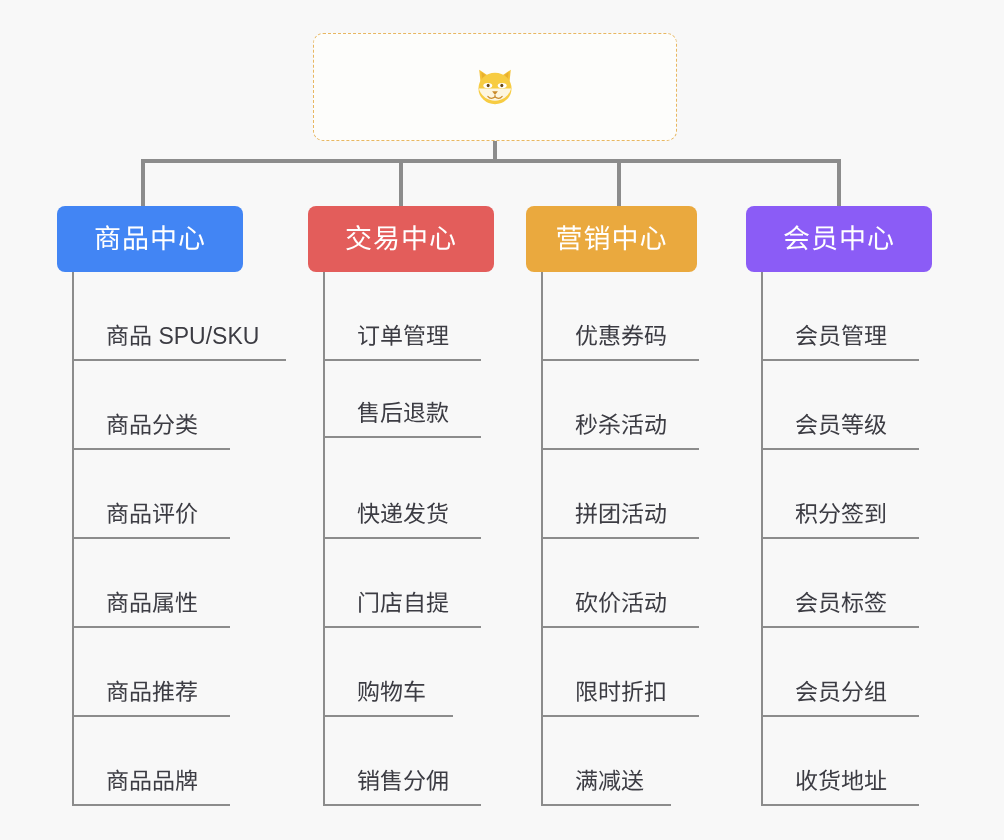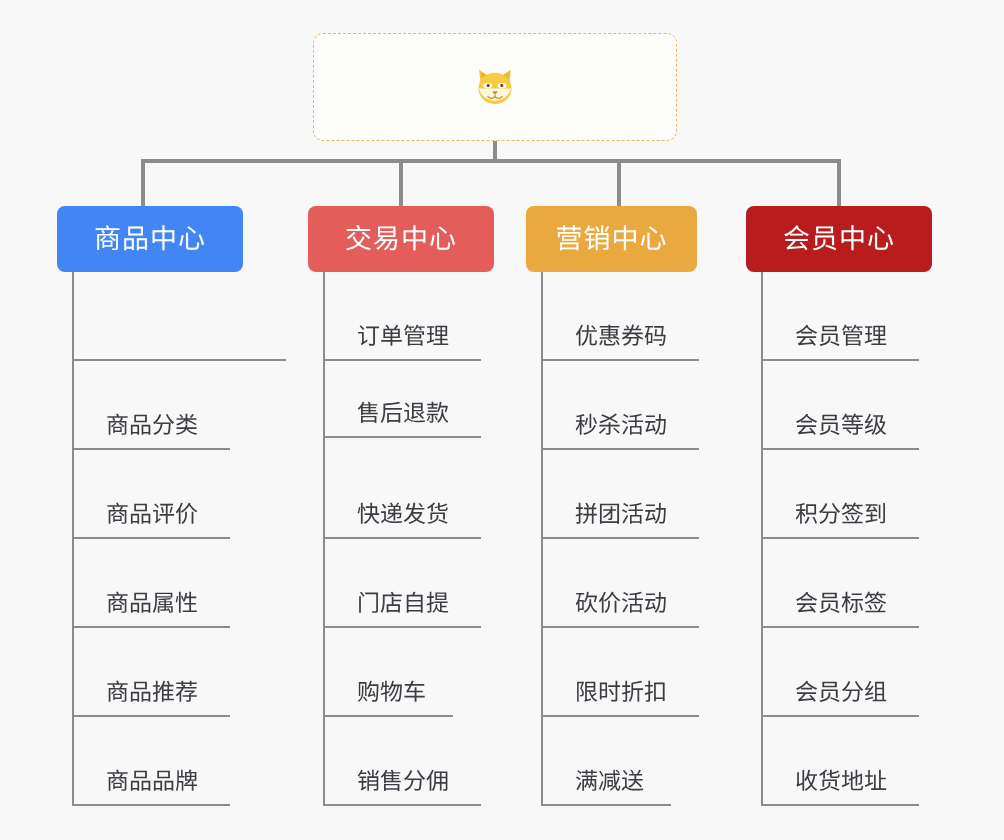--- a/index.html
+++ b/index.html
@@ -145,20 +145,21 @@
   <div class="conn conn-v" style="left:617px; top:159px; height:49px;"></div>
   <div class="conn conn-v" style="left:837px; top:159px; height:49px;"></div>
 
   <div id="branches">
       <div class="cat-box" style="left: 57px; width: 186px; background: rgb(66, 133, 244);">
         <span class="cat-label">商品中心</span>
       </div>
       <div class="leaf-col" style="left: 72px;">
         <div class="spine" style="height: 534px;"></div>
         <div class="leaf-item" style="top: 0px; width: 214px;">
+          <span class="leaf-label">商品 SPU/SKU</span>
           <div class="leaf-rule" style="width: 214px;"></div>
         </div>
         <div class="leaf-item" style="top: 89px; width: 158px;">
           <span class="leaf-label">商品分类</span>
           <div class="leaf-rule" style="width: 158px;"></div>
         </div>
         <div class="leaf-item" style="top: 178px; width: 158px;">
           <span class="leaf-label">商品评价</span>
           <div class="leaf-rule" style="width: 158px;"></div>
         </div>
@@ -228,21 +229,21 @@
         </div>
         <div class="leaf-item" style="top: 356px; width: 158px;">
           <span class="leaf-label">限时折扣</span>
           <div class="leaf-rule" style="width: 158px;"></div>
         </div>
         <div class="leaf-item" style="top: 445px; width: 130px;">
           <span class="leaf-label">满减送</span>
           <div class="leaf-rule" style="width: 130px;"></div>
         </div>
       </div>
-      <div class="cat-box" style="left: 746px; width: 186px; background: #b91c1c;">
+      <div class="cat-box" style="left: 746px; width: 186px; background: #8b5cf6;">
         <span class="cat-label">会员中心</span>
       </div>
       <div class="leaf-col" style="left: 761px;">
         <div class="spine" style="height: 534px;"></div>
         <div class="leaf-item" style="top: 0px; width: 158px;">
           <span class="leaf-label">会员管理</span>
           <div class="leaf-rule" style="width: 158px;"></div>
         </div>
         <div class="leaf-item" style="top: 89px; width: 158px;">
           <span class="leaf-label">会员等级</span>

